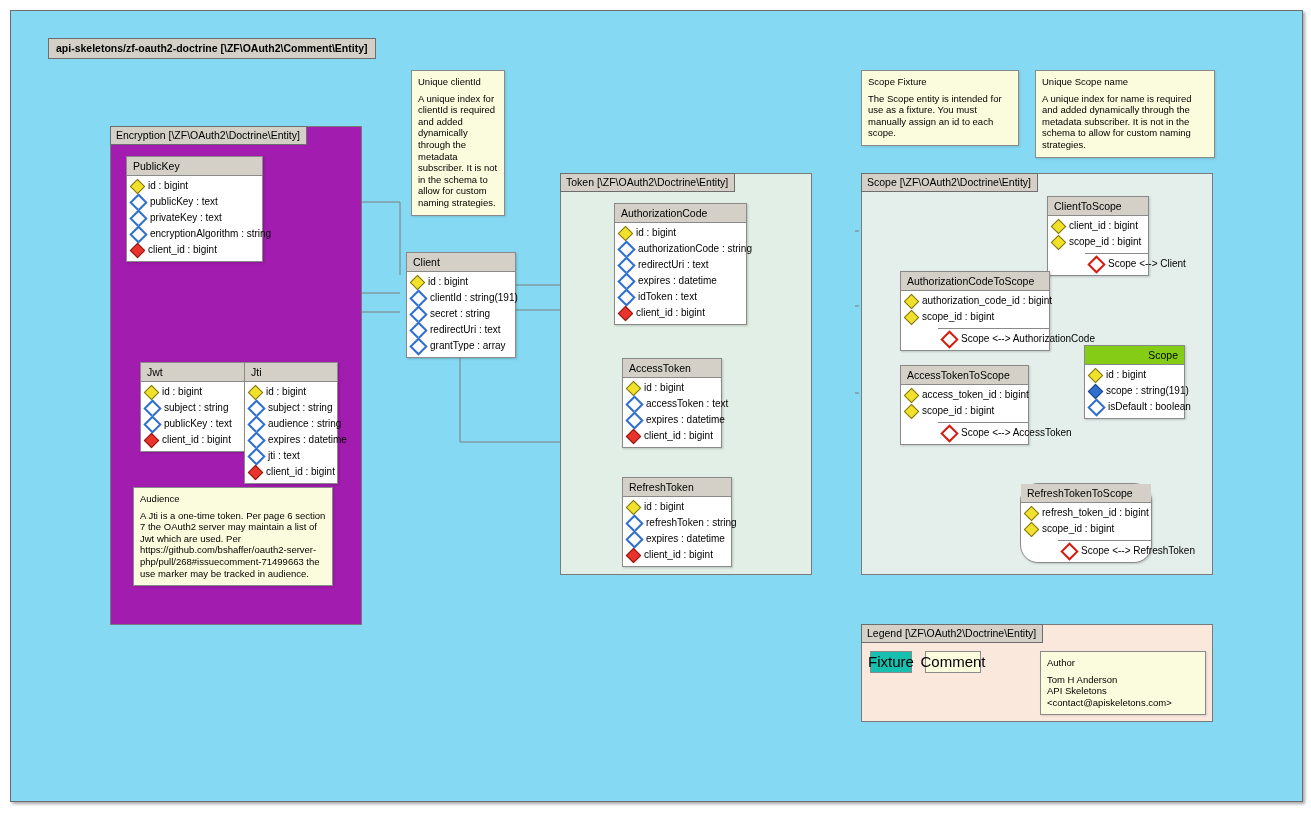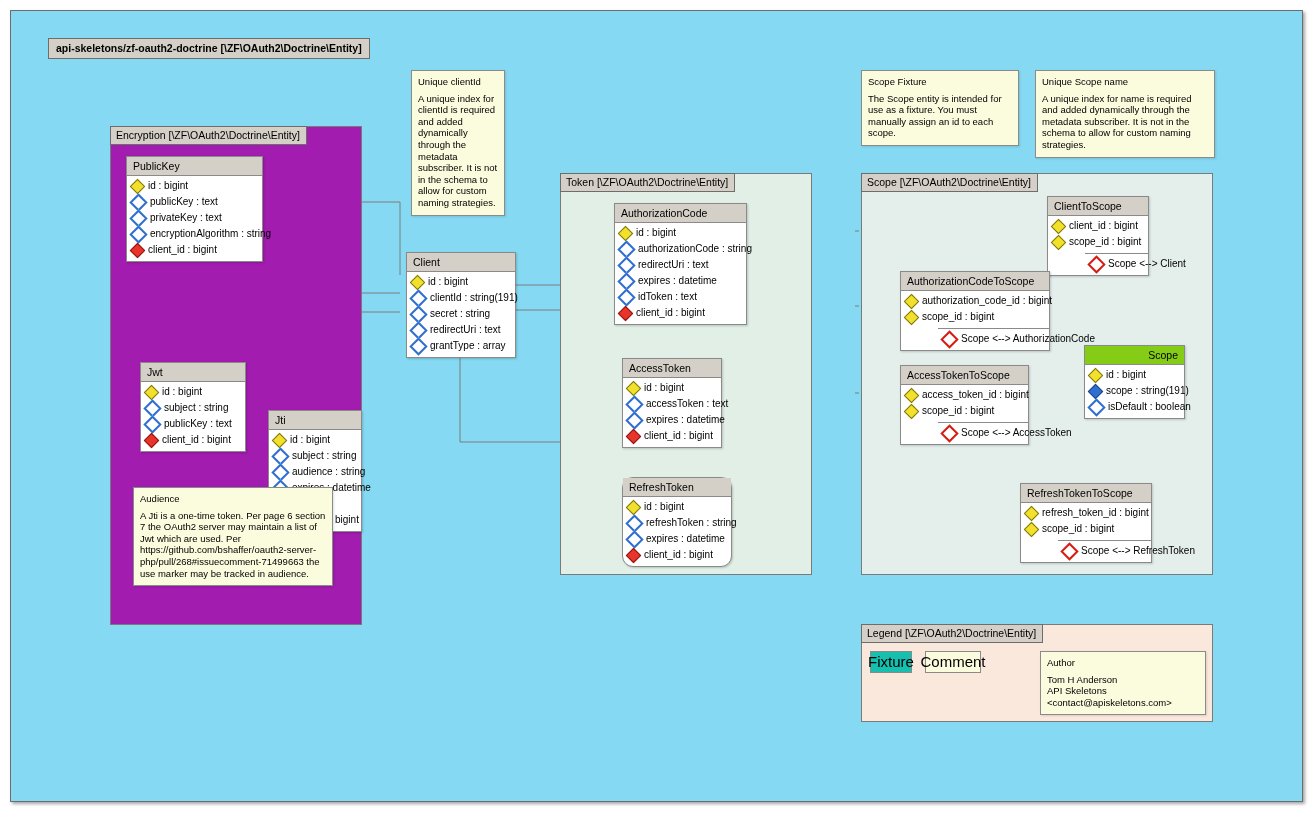--- a/index.html
+++ b/index.html
@@ -67,21 +67,21 @@
   svg.links{position:absolute;left:0;top:0;width:1291px;height:790px;overflow:visible;pointer-events:none;}
   svg.links line,svg.links path,svg.links polyline{stroke:#7d7d7d;stroke-width:1;fill:none;}
   svg.links .dash{stroke-dasharray:4 3;}
 </style>
 </head>
 <body>
 
 <div id="canvas">
   <div class="sheet"></div>
 
-  <div class="sheet-tab">api-skeletons/zf-oauth2-doctrine [\ZF\OAuth2\Doctrine\Entity]</div>
+  <div class="sheet-tab">api-skeletons/zf-oauth2-doctrine [\ZF\OAuth2\Comment\Entity]</div>
 
   <svg class="links" style="left:10px;top:10px;">
 
     <polyline points="258,192 390,192 390,265"></polyline>
 
     <polyline points="163,345 163,283 390,283"></polyline>
 
     <polyline points="287,350 287,302 390,302"></polyline>
 
     <polyline points="450,275 570,275 570,262 598,262"></polyline>
@@ -153,21 +153,21 @@
           <span class="dia fld"></span>
           <span>publicKey : text</span>
         </div>
       <div class="row">
           <span class="dia fk"></span>
           <span>client_id : bigint</span>
         </div>
     </div>
   </div>
 
-  <div class="ent" style="left:268px;top:362px;width:92px;margin-top:48px;">
+  <div class="ent" style="left:244px;top:362px;width:92px;">
     <div class="ent-hdr">Jti</div>
     <div class="ent-body">
       <div class="row">
           <span class="dia pk"></span>
           <span>id : bigint</span>
         </div>
       <div class="row">
           <span class="dia fld"></span>
           <span>subject : string</span>
         </div>
@@ -276,21 +276,21 @@
           <span class="dia fld"></span>
           <span>expires : datetime</span>
         </div>
       <div class="row">
           <span class="dia fk"></span>
           <span>client_id : bigint</span>
         </div>
     </div>
   </div>
 
-  <div class="ent" style="left:622px;top:477px;width:108px;border-radius:11px;">
+  <div class="ent" style="left:622px;top:477px;width:108px;">
     <div class="ent-hdr">RefreshToken</div>
     <div class="ent-body">
       <div class="row">
           <span class="dia pk"></span>
           <span>id : bigint</span>
         </div>
       <div class="row">
           <span class="dia fld"></span>
           <span>refreshToken : string</span>
         </div>
@@ -372,21 +372,21 @@
         </div>
     </div>
     <div class="ent-body sep">
       <div class="row">
           <span class="dia rel"></span>
           <span>Scope &lt;--&gt; AccessToken</span>
         </div>
     </div>
   </div>
 
-  <div class="ent" style="left:1020px;top:483px;width:130px;">
+  <div class="ent" style="left:1020px;top:483px;width:130px;border-radius:18px;">
     <div class="ent-hdr">RefreshTokenToScope</div>
     <div class="ent-body">
       <div class="row">
           <span class="dia pk"></span>
           <span>refresh_token_id : bigint</span>
         </div>
       <div class="row">
           <span class="dia pk"></span>
           <span>scope_id : bigint</span>
         </div>

